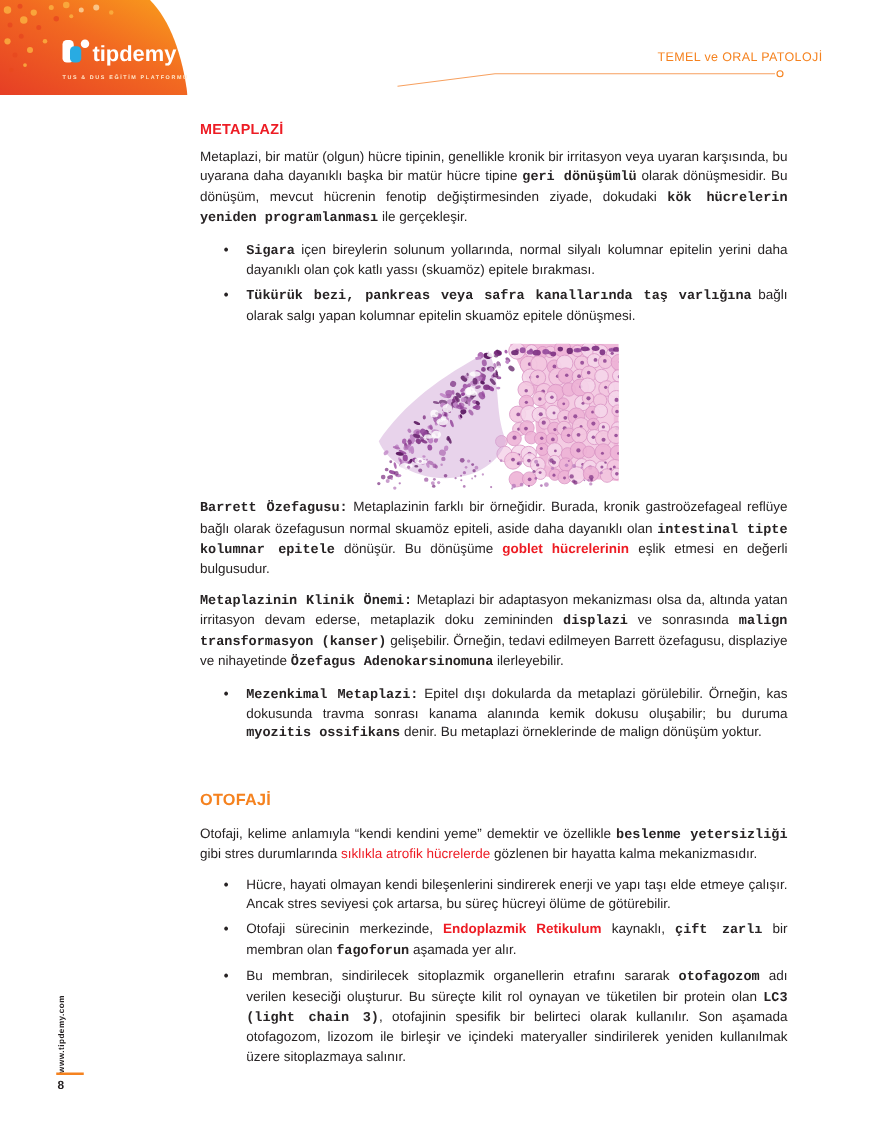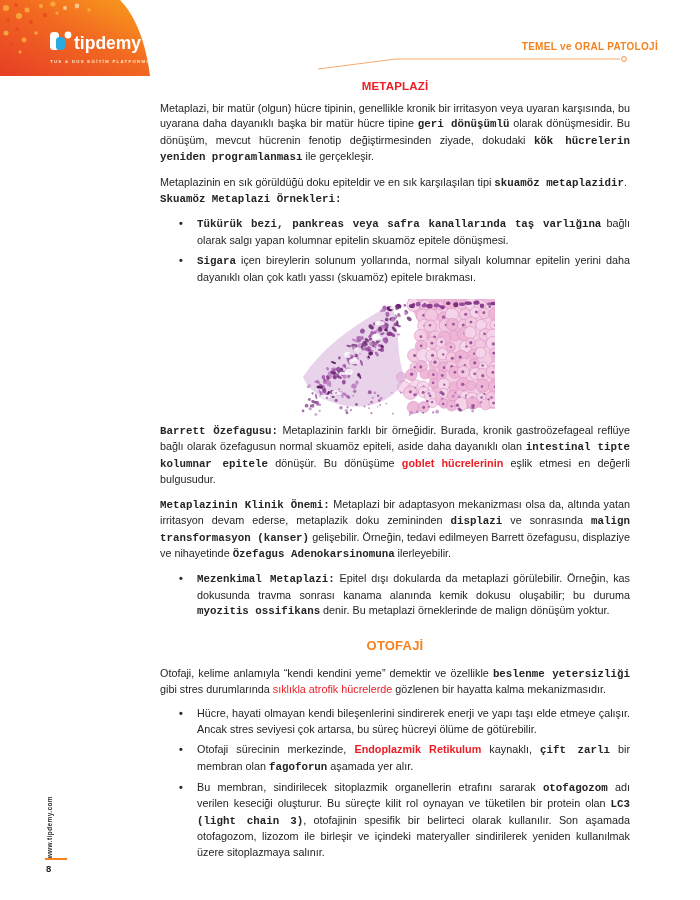--- a/index.html
+++ b/index.html
@@ -1,29 +1,29 @@
 <!DOCTYPE html>
 <html><head>
 <meta charset="utf-8">
 <style>
   html,body{margin:0;padding:0;background:#ffffff;}
   .page{position:relative;width:700px;height:900px;background:#ffffff;overflow:hidden;
         font-family:"Liberation Sans",sans-serif;color:#272324;padding-left:28px;}
 
   
   .logo-blob{position:absolute;left:0;top:0;width:150px;height:76px;}
-  .header-title{position:absolute;top:41px;right:70px;font-size:10px;font-weight:700;
+  .header-title{position:absolute;top:41px;right:70px;font-size:10px;font-weight:400;
                 color:#f5821f;letter-spacing:0.3px;white-space:nowrap;}
   .header-line{position:absolute;left:296px;top:48px;}
 
   
   main{position:absolute;left:160px;top:80px;width:470px;}
   .sec-heading{font-size:11.5px;font-weight:700;margin:0 0 9px 0;letter-spacing:0.2px;}
-  .sec-red{color:#ed1c24;text-align:center;}
-  .sec-orange{color:#f5821f;text-align:center;font-size:13px;margin:18px 0 13px 0;}
+  .sec-red{color:#ed1c24;text-align:left;margin-top:18px;}
+  .sec-orange{color:#f5821f;text-align:left;font-size:13px;margin:36px 0 13px 0;}
   .para{font-size:10.8px;line-height:15.4px;text-align:justify;margin:0 0 9px 0;}
   .caption{font-size:10.6px;line-height:15px;text-align:center;margin:0 0 13px 0;}
   ul.bullets{list-style:none;margin:0 0 8px 0;padding:0;}
   ul.bullets li{position:relative;padding-left:37px;font-size:10.8px;line-height:15.4px;
                 text-align:justify;margin-bottom:5px;}
   ul.bullets li::before{content:"\2022";position:absolute;left:19px;top:0;font-weight:700;}
   .seg-b{font-weight:700;font-family:Liberation Mono, monospace;}
   .seg-r{color:#ed1c24;}
   .seg-rb{color:#ed1c24;font-weight:700;}
   figure.histo{margin:14px auto 7px auto;width:200px;height:117px;padding:0;}
@@ -82,24 +82,23 @@
 
   <div class="header-title">TEMEL ve ORAL PATOLOJİ</div>
   <svg class="header-line" width="340" height="24" viewBox="0 0 340 24" aria-hidden="true">
     <polyline points="22,21 100,11 324,11" fill="none" stroke="#f7a05f" stroke-width="0.9"></polyline>
     <circle cx="328" cy="11" r="2.4" fill="#ffffff" stroke="#f5821f" stroke-width="0.9"></circle>
   </svg>
 
   <main id="doc">
       <h1 class="sec-heading sec-red">METAPLAZİ</h1>
       <p class="para"><span>Metaplazi, bir matür (olgun) hücre tipinin, genellikle kronik bir irritasyon veya uyaran karşısında, bu uyarana daha dayanıklı başka bir matür hücre tipine </span><span class="seg-b">geri dönüşümlü</span><span> olarak dönüşmesidir. Bu dönüşüm, mevcut hücrenin fenotip değiştirmesinden ziyade, dokudaki </span><span class="seg-b">kök hücrelerin yeniden programlanması</span><span> ile gerçekleşir.</span></p>
-      <p class="para"><span>Metaplazinin en sık görüldüğü doku epiteldir ve en sık karşılaşılan tipi </span><span class="seg-b">skuamöz metaplazidir</span><span>. </span><br><span class="seg-b">Skuamöz Metaplazi Örnekleri:</span></p>
       <ul class="bullets">
+        <li><span class="seg-b">Sigara</span><span> içen bireylerin solunum yollarında, normal silyalı kolumnar epitelin yerini daha dayanıklı olan çok katlı yassı (skuamöz) epitele bırakması.</span></li>
         <li><span class="seg-b">Tükürük bezi, pankreas veya safra kanallarında taş varlığına</span><span> bağlı olarak salgı yapan kolumnar epitelin skuamöz epitele dönüşmesi.</span></li>
-        <li><span class="seg-b">Sigara</span><span> içen bireylerin solunum yollarında, normal silyalı kolumnar epitelin yerini daha dayanıklı olan çok katlı yassı (skuamöz) epitele bırakması.</span></li>
       </ul>
       <figure class="histo"><svg viewBox="0 0 200 117" width="200" height="117">
           <rect x="0" y="0" width="200" height="117" fill="#ffffff"></rect>
           <path d="M113,0 L200,0 L200,110 C172,106 152,112 134,103 C142,84 128,68 136,50 C130,33 119,17 113,0 Z" fill="#efb9d9"></path>
           <path d="M130,10 L196,8 L196,100 C170,98 155,104 142,97 C148,80 136,66 142,52 C138,38 133,22 130,10 Z" fill="#f4cce3"></path>
           <circle cx="118.60662251152098" cy="5.68974335398525" r="6.631164483726025" fill="#f6d6ea" stroke="#d893c3" stroke-width="0.7" opacity="0.9"></circle>
           <circle cx="118.65980759589002" cy="5.236199342645705" r="1.4748467923607678" fill="#8d4291" opacity="0.85"></circle>
           <circle cx="130.19284788984805" cy="5.8339023306034505" r="5.1248093355679885" fill="#f6d6ea" stroke="#d893c3" stroke-width="0.7" opacity="0.9"></circle>
           <circle cx="129.80685091670603" cy="5.228410006500781" r="1.4004376926459372" fill="#8d4291" opacity="0.85"></circle>
           <circle cx="139.11967210751027" cy="6.66372539056465" r="4.509607379906811" fill="#eeb3d6" stroke="#d893c3" stroke-width="0.7" opacity="0.9"></circle>

